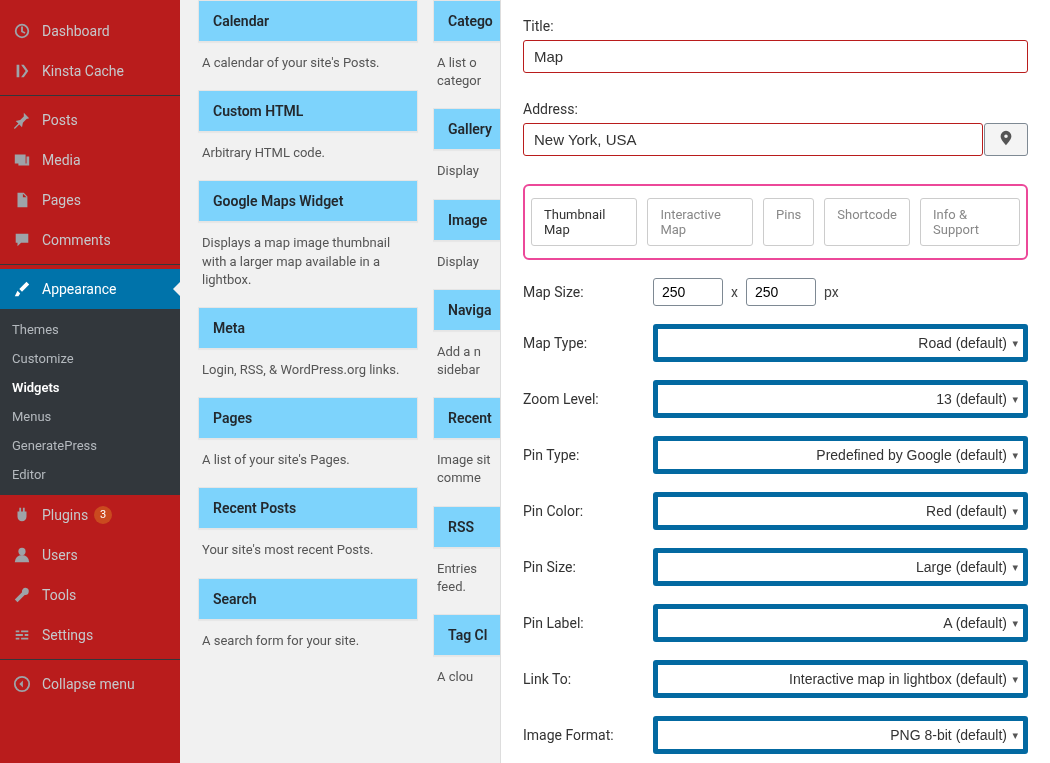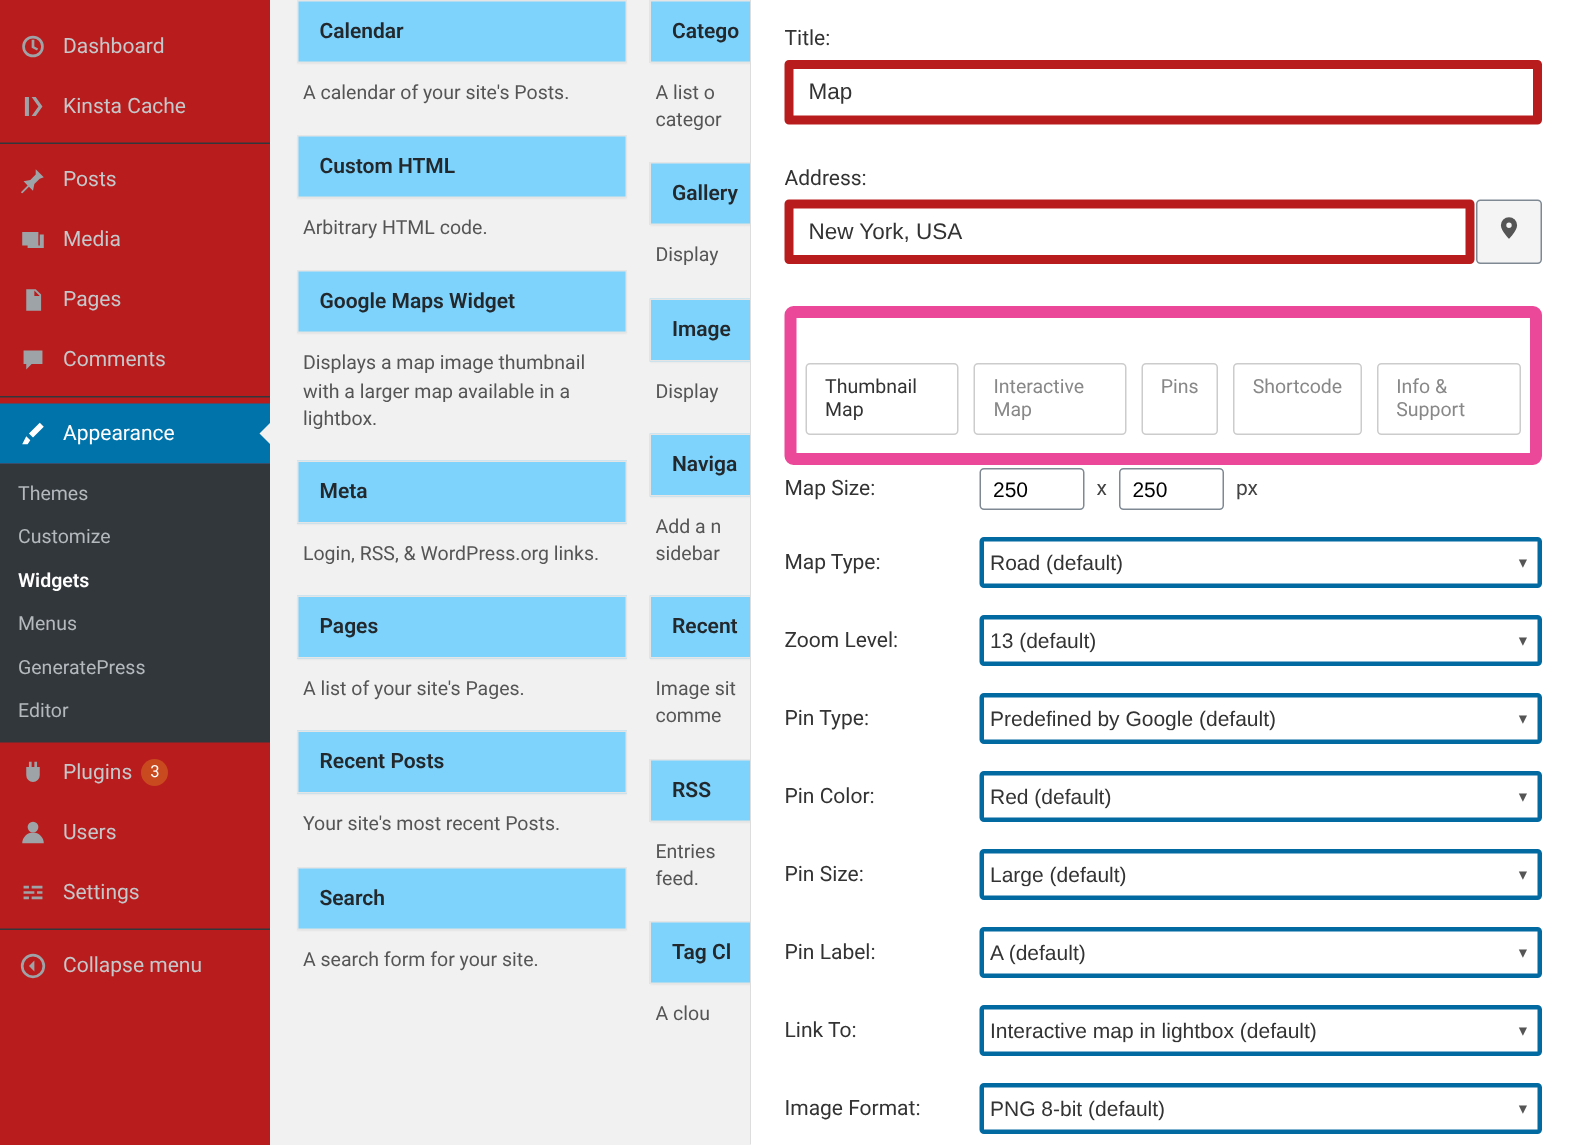--- a/index.html
+++ b/index.html
@@ -149,21 +149,21 @@
     margin-bottom: 6px;
     display: block;
   }
   .fld {
     margin-bottom: 28px;
   }
   .fld input[type=text] {
     width: 100%;
     padding: 7px 10px;
     font-size: 15px;
-    border: 6px solid #b91c1c;
+    border: 1px solid #b91c1c;
     border-radius: 3px;
     color: #333;
   }
   .addr-row {
     display: flex;
     gap: 1px;
   }
   .addr-row input { flex: 1; }
   .addr-btn {
     width: 44px;
@@ -172,24 +172,24 @@
     border-radius: 3px;
     display: flex;
     align-items: center;
     justify-content: center;
     cursor: pointer;
     color: #555;
     font-size: 17px;
   }
 
   .tabs-wrap {
-    border: 8px solid #ec4899;
+    border: 2px solid #ec4899;
     border-radius: 6px;
-    padding: 30px 6px 12px 6px;
-    margin: 6px 0 2px 0;
+    padding: 12px 6px 12px 6px;
+    margin: 6px 0 18px 0;
   }
   .tabs {
     display: flex;
     gap: 10px;
   }
   .tab {
     border: 1px solid #ccc;
     border-radius: 3px;
     padding: 8px 12px;
     color: #888;
@@ -219,28 +219,29 @@
   .num {
     width: 70px;
     padding: 5px 8px;
     border: 1px solid #7e8993;
     border-radius: 3px;
     font-size: 14px;
     text-align: left;
   }
   .sel {
     width: 100%;
-    padding: 6px 4px;
-    font-size: 14px;
-    border: 3px solid #0369a1;
+    padding: 6px 16px;
+    font-size: 14px;
+    border: 5px solid #0369a1;
     border-radius: 3px;
     background: #fff;
     color: #333;
     appearance: none;
     position: relative;
+    text-align: right;
   }
   .sel-wrap {
     position: relative;
     flex: 1;
   }
   .sel-wrap::after {
     content: '▾';
     position: absolute;
     right: 10px;
     top: 50%;
@@ -335,20 +336,28 @@
           <svg width="18" height="18" viewBox="0 0 20 20" fill="currentColor">
             <circle cx="10" cy="6" r="4"></circle>
             <path d="M2 18a8 8 0 0116 0z"></path>
           </svg>
         </span>
       <span>Users</span>
     </div>
     <div class="side-item top">
       <span class="icon">
           <svg width="18" height="18" viewBox="0 0 20 20" fill="currentColor">
+            <path d="M14 2a4 4 0 00-4 5L2 15l3 3 8-8a4 4 0 001-8z"></path>
+          </svg>
+        </span>
+      <span>Tools</span>
+    </div>
+    <div class="side-item top">
+      <span class="icon">
+          <svg width="18" height="18" viewBox="0 0 20 20" fill="currentColor">
             <path d="M3 5h4v2H3zm6 0h8v2H9zM3 9h8v2H3zm10 0h4v2h-4zM3 13h4v2H3zm6 0h8v2H9z"></path>
           </svg>
         </span>
       <span>Settings</span>
     </div>
     <div class="sep"></div>
     <div class="side-item top">
       <span class="icon">
           <svg width="18" height="18" viewBox="0 0 20 20" fill="currentColor">
             <circle cx="10" cy="10" r="8" fill="none" stroke="currentColor" stroke-width="2"></circle>

